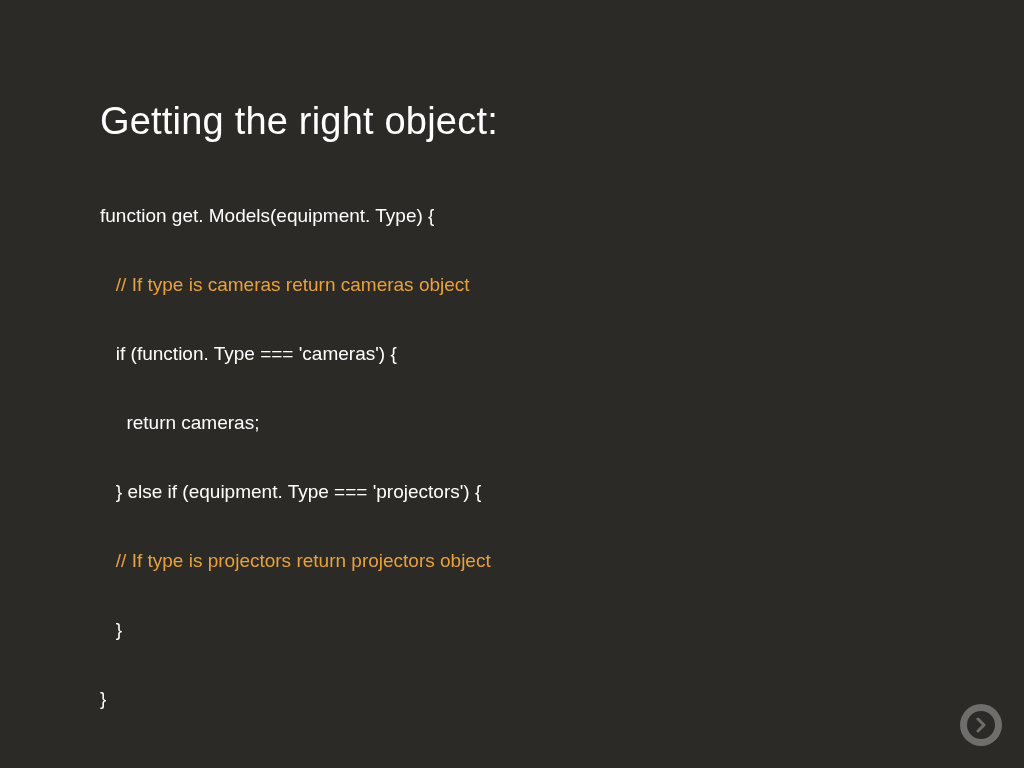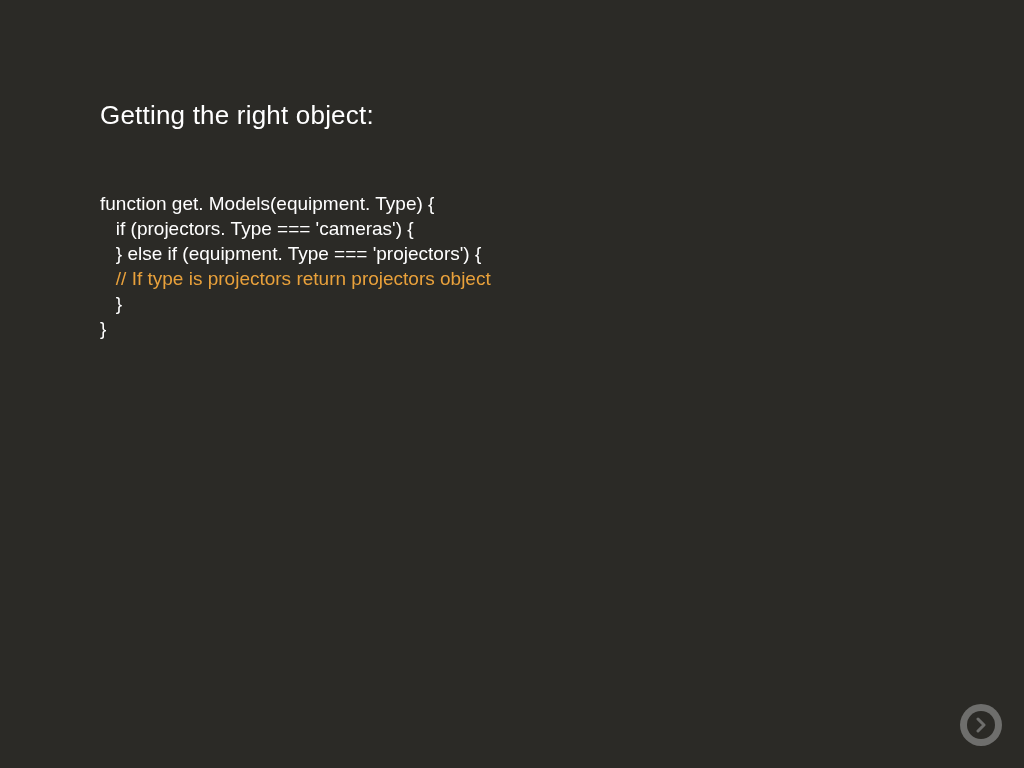--- a/index.html
+++ b/index.html
@@ -14,32 +14,32 @@
   }
   .slide {
     position: relative;
     width: 1024px;
     height: 768px;
     box-sizing: border-box;
     padding: 100px 0 0 100px;
   }
   .title {
     color: #ffffff;
-    font-size: 26px;
+    font-size: 38px;
     font-weight: 400;
     margin: 0 0 60px 0;
     letter-spacing: 0.2px;
   }
   .code {
     font-family: Arial, Helvetica, sans-serif;
     font-size: 19px;
     line-height: 25px;
     color: #ffffff;
   }
-  .code .ln { white-space: pre; }
+  .code .ln { white-space: pre; margin-top: 44px; }
   .comment { color: #e9a13b; }
   .next-btn {
     position: absolute;
     right: 22px;
     bottom: 22px;
     width: 42px;
     height: 42px;
     border-radius: 50%;
     background: #6e6e6c;
     display: flex;
@@ -61,21 +61,23 @@
   }
 </style>
 </head>
 <body>
 
 <div class="slide">
   <h1 class="title">Getting the right object:</h1>
 
   <div class="code">
     <div class="ln">function get. Models(equipment. Type) {</div>
-    <div class="ln">   if (projectors. Type === 'cameras') {</div>
+    <div class="ln comment">   // If type is cameras return cameras object</div>
+    <div class="ln">   if (function. Type === 'cameras') {</div>
+    <div class="ln">     return cameras;</div>
     <div class="ln">   } else if (equipment. Type === 'projectors') {</div>
     <div class="ln comment">   // If type is projectors return projectors object</div>
     <div class="ln">   }</div>
     <div class="ln">}</div>
   </div>
 
   <div class="next-btn" aria-label="next">
     <div class="inner">
       <svg width="16" height="16" viewBox="0 0 16 16">
         <path d="M5 2 L11 8 L5 14" fill="none" stroke="#6e6e6c" stroke-width="3" stroke-linecap="round" stroke-linejoin="round"></path>

